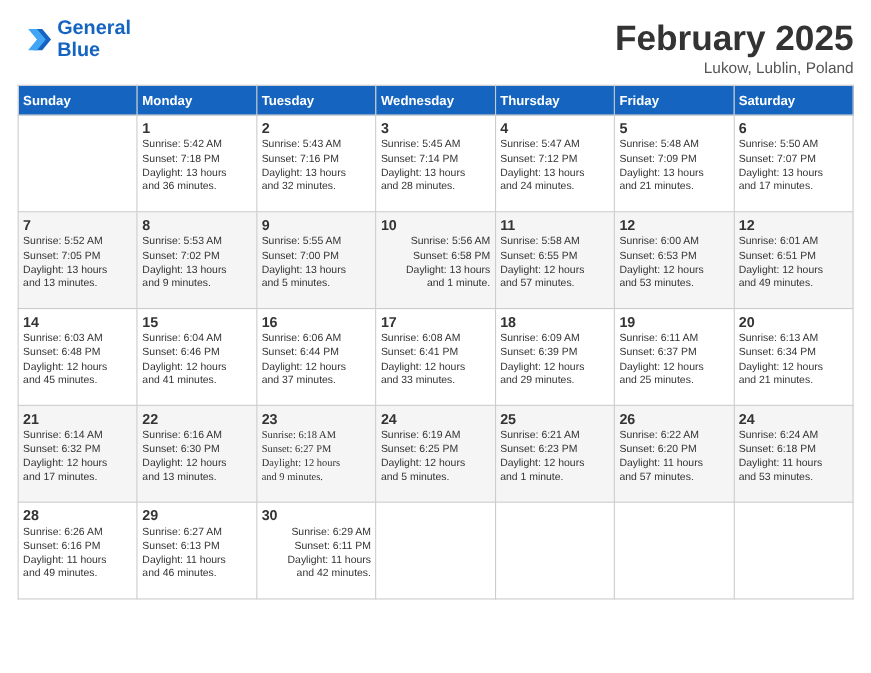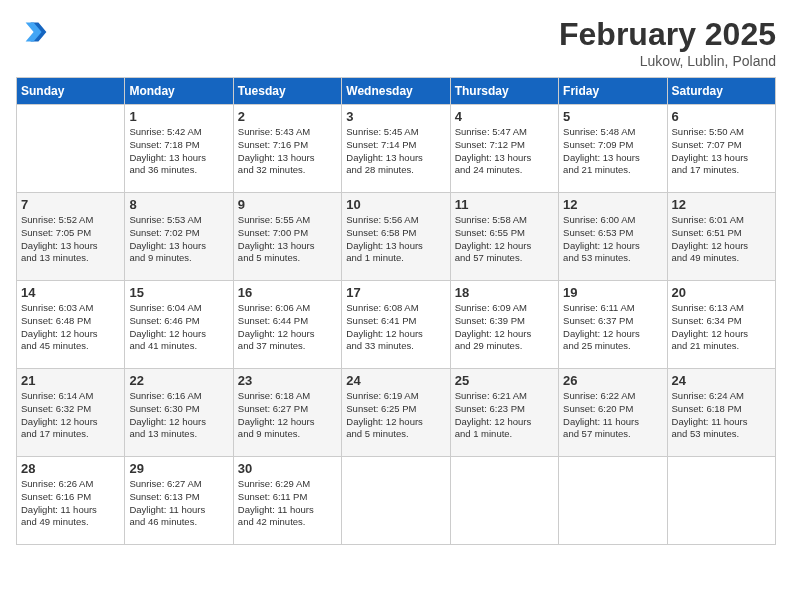--- a/index.html
+++ b/index.html
@@ -90,20 +90,24 @@
   </style>
 </head>
 <body>
 
 <div class="header">
   <div class="logo">
     <svg class="logo-icon" viewBox="0 0 40 40">
       <polygon points="28,8 38,20 28,32 18,32 28,20 18,8" fill="#1565c0"></polygon>
       <polygon points="22,8 32,20 22,32 12,32 22,20 12,8" fill="#42a5f5"></polygon>
     </svg>
+    <div class="logo-text">
+      <div><span>General</span></div>
+      <div><span>Blue</span></div>
+    </div>
   </div>
   <div class="title-block">
     <div class="month-title">February 2025</div>
     <div class="location">Lukow, Lublin, Poland</div>
   </div>
 </div>
 
 <table>
   <thead>
     <tr id="header-row">
@@ -179,21 +183,21 @@
         </td>
         <td>
           <span class="day-num">9</span>
           <div class="day-info" style="white-space: pre-line;">Sunrise: 5:55 AM
 Sunset: 7:00 PM
 Daylight: 13 hours
 and 5 minutes.</div>
         </td>
         <td>
           <span class="day-num">10</span>
-          <div class="day-info" style="white-space: pre-line;">Sunrise: 5:56 AM
+          <div class="day-info" style="white-space: pre-line; text-align: right;">Sunrise: 5:56 AM
 Sunset: 6:58 PM
 Daylight: 13 hours
 and 1 minute.</div>
         </td>
         <td>
           <span class="day-num">11</span>
           <div class="day-info" style="white-space: pre-line;">Sunrise: 5:58 AM
 Sunset: 6:55 PM
 Daylight: 12 hours
 and 57 minutes.</div>
@@ -274,21 +278,21 @@
         </td>
         <td>
           <span class="day-num">22</span>
           <div class="day-info" style="white-space: pre-line;">Sunrise: 6:16 AM
 Sunset: 6:30 PM
 Daylight: 12 hours
 and 13 minutes.</div>
         </td>
         <td>
           <span class="day-num">23</span>
-          <div class="day-info" style="white-space: pre-line;">Sunrise: 6:18 AM
+          <div class="day-info" style="white-space: pre-line; font-family: Liberation Serif, serif;">Sunrise: 6:18 AM
 Sunset: 6:27 PM
 Daylight: 12 hours
 and 9 minutes.</div>
         </td>
         <td>
           <span class="day-num">24</span>
           <div class="day-info" style="white-space: pre-line;">Sunrise: 6:19 AM
 Sunset: 6:25 PM
 Daylight: 12 hours
 and 5 minutes.</div>
@@ -325,21 +329,21 @@
         </td>
         <td>
           <span class="day-num">29</span>
           <div class="day-info" style="white-space: pre-line;">Sunrise: 6:27 AM
 Sunset: 6:13 PM
 Daylight: 11 hours
 and 46 minutes.</div>
         </td>
         <td>
           <span class="day-num">30</span>
-          <div class="day-info" style="white-space: pre-line;">Sunrise: 6:29 AM
+          <div class="day-info" style="white-space: pre-line; text-align: right;">Sunrise: 6:29 AM
 Sunset: 6:11 PM
 Daylight: 11 hours
 and 42 minutes.</div>
         </td>
         <td class="empty"></td>
         <td class="empty"></td>
         <td class="empty"></td>
         <td class="empty"></td>
       </tr>
     </tbody>

